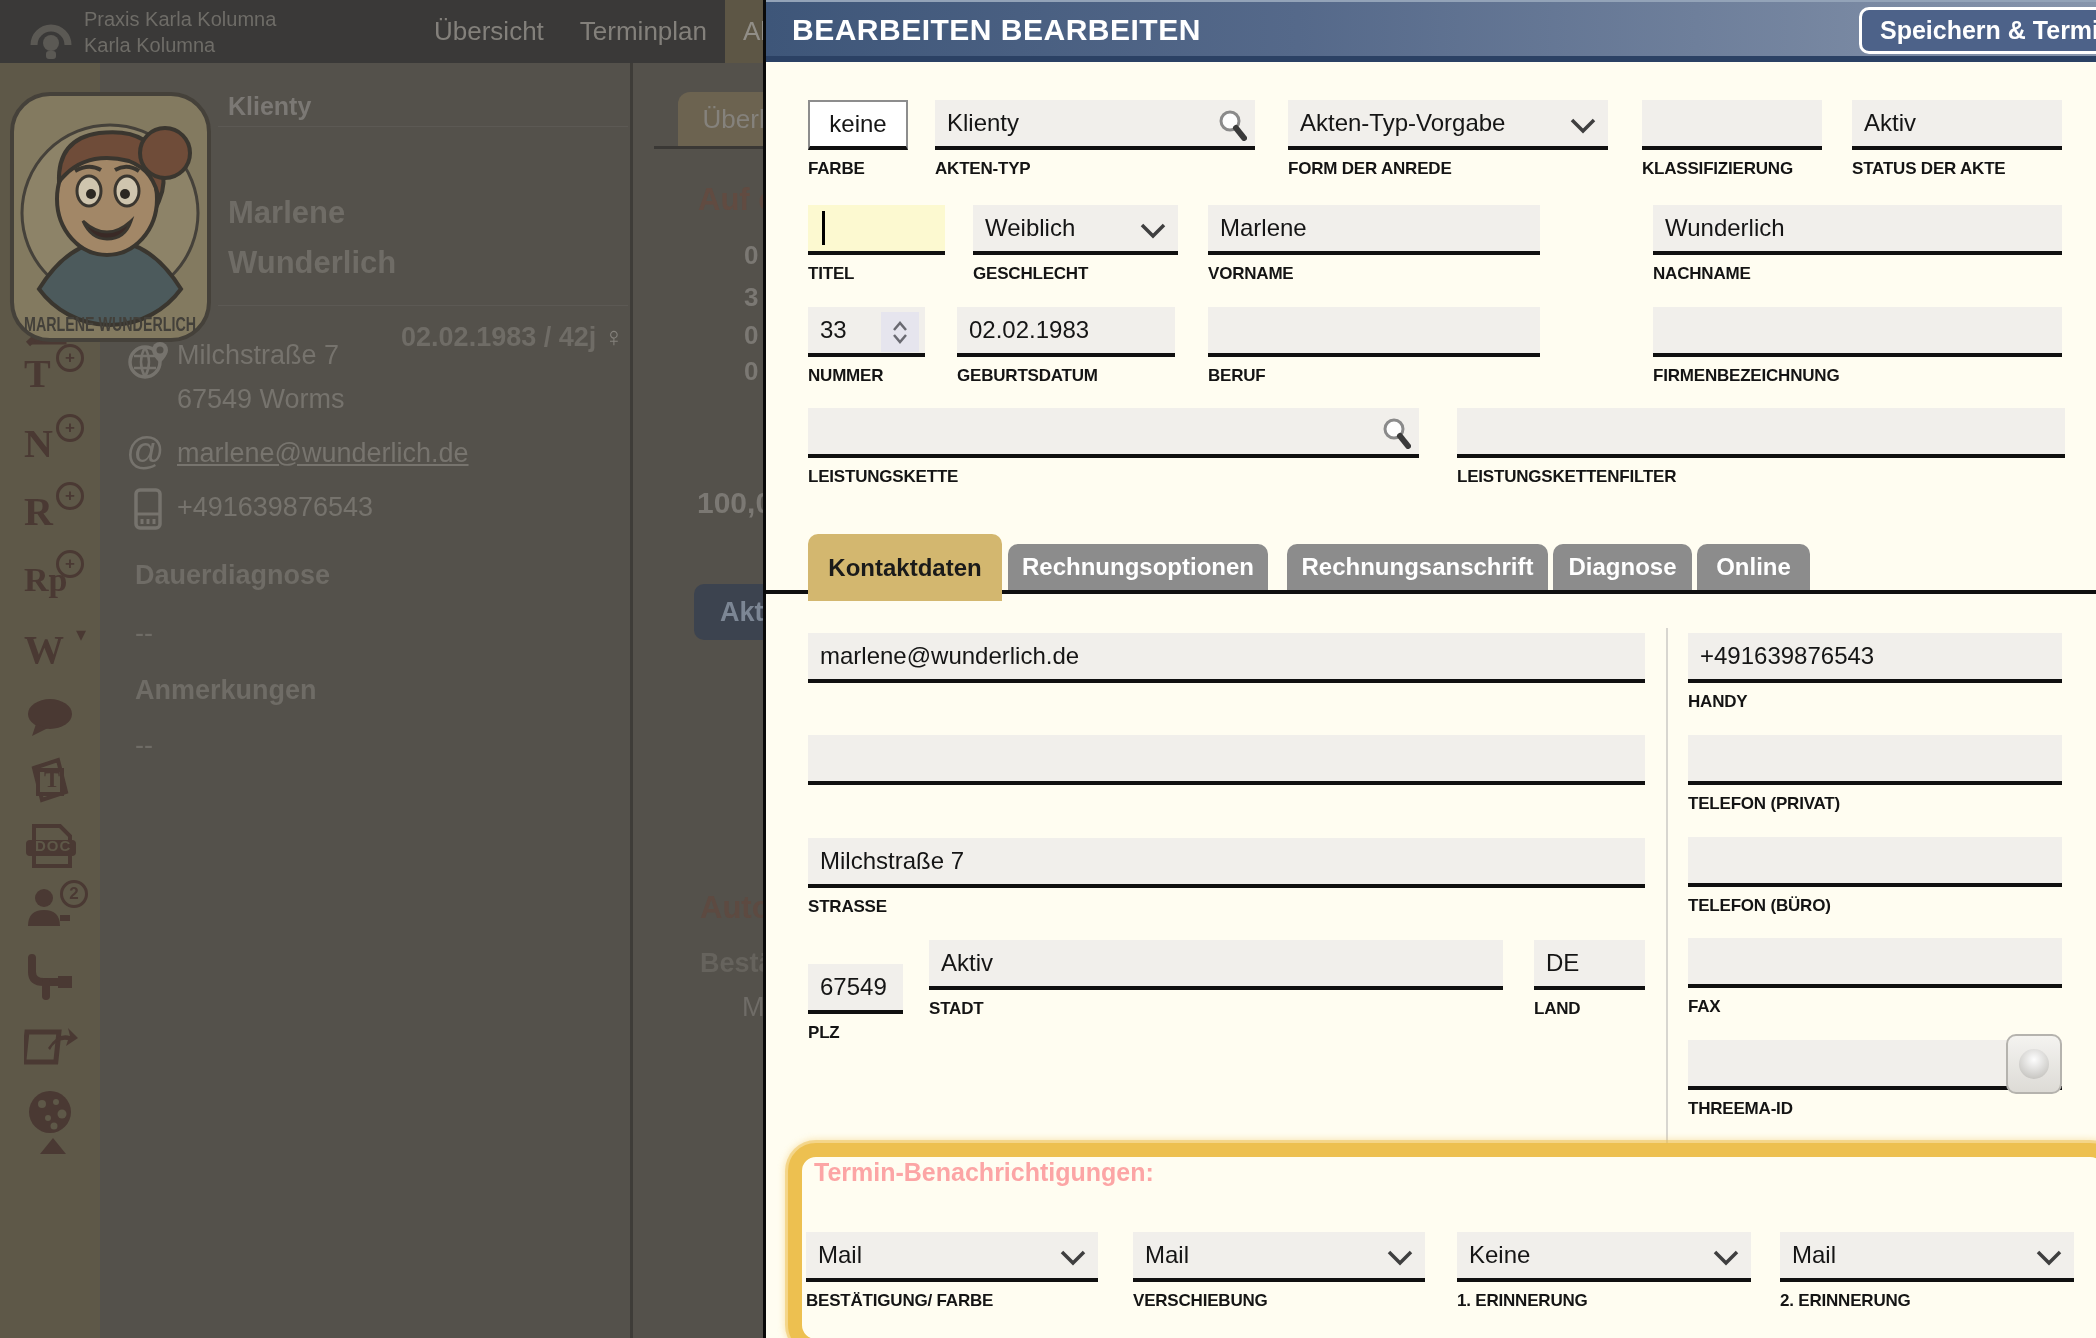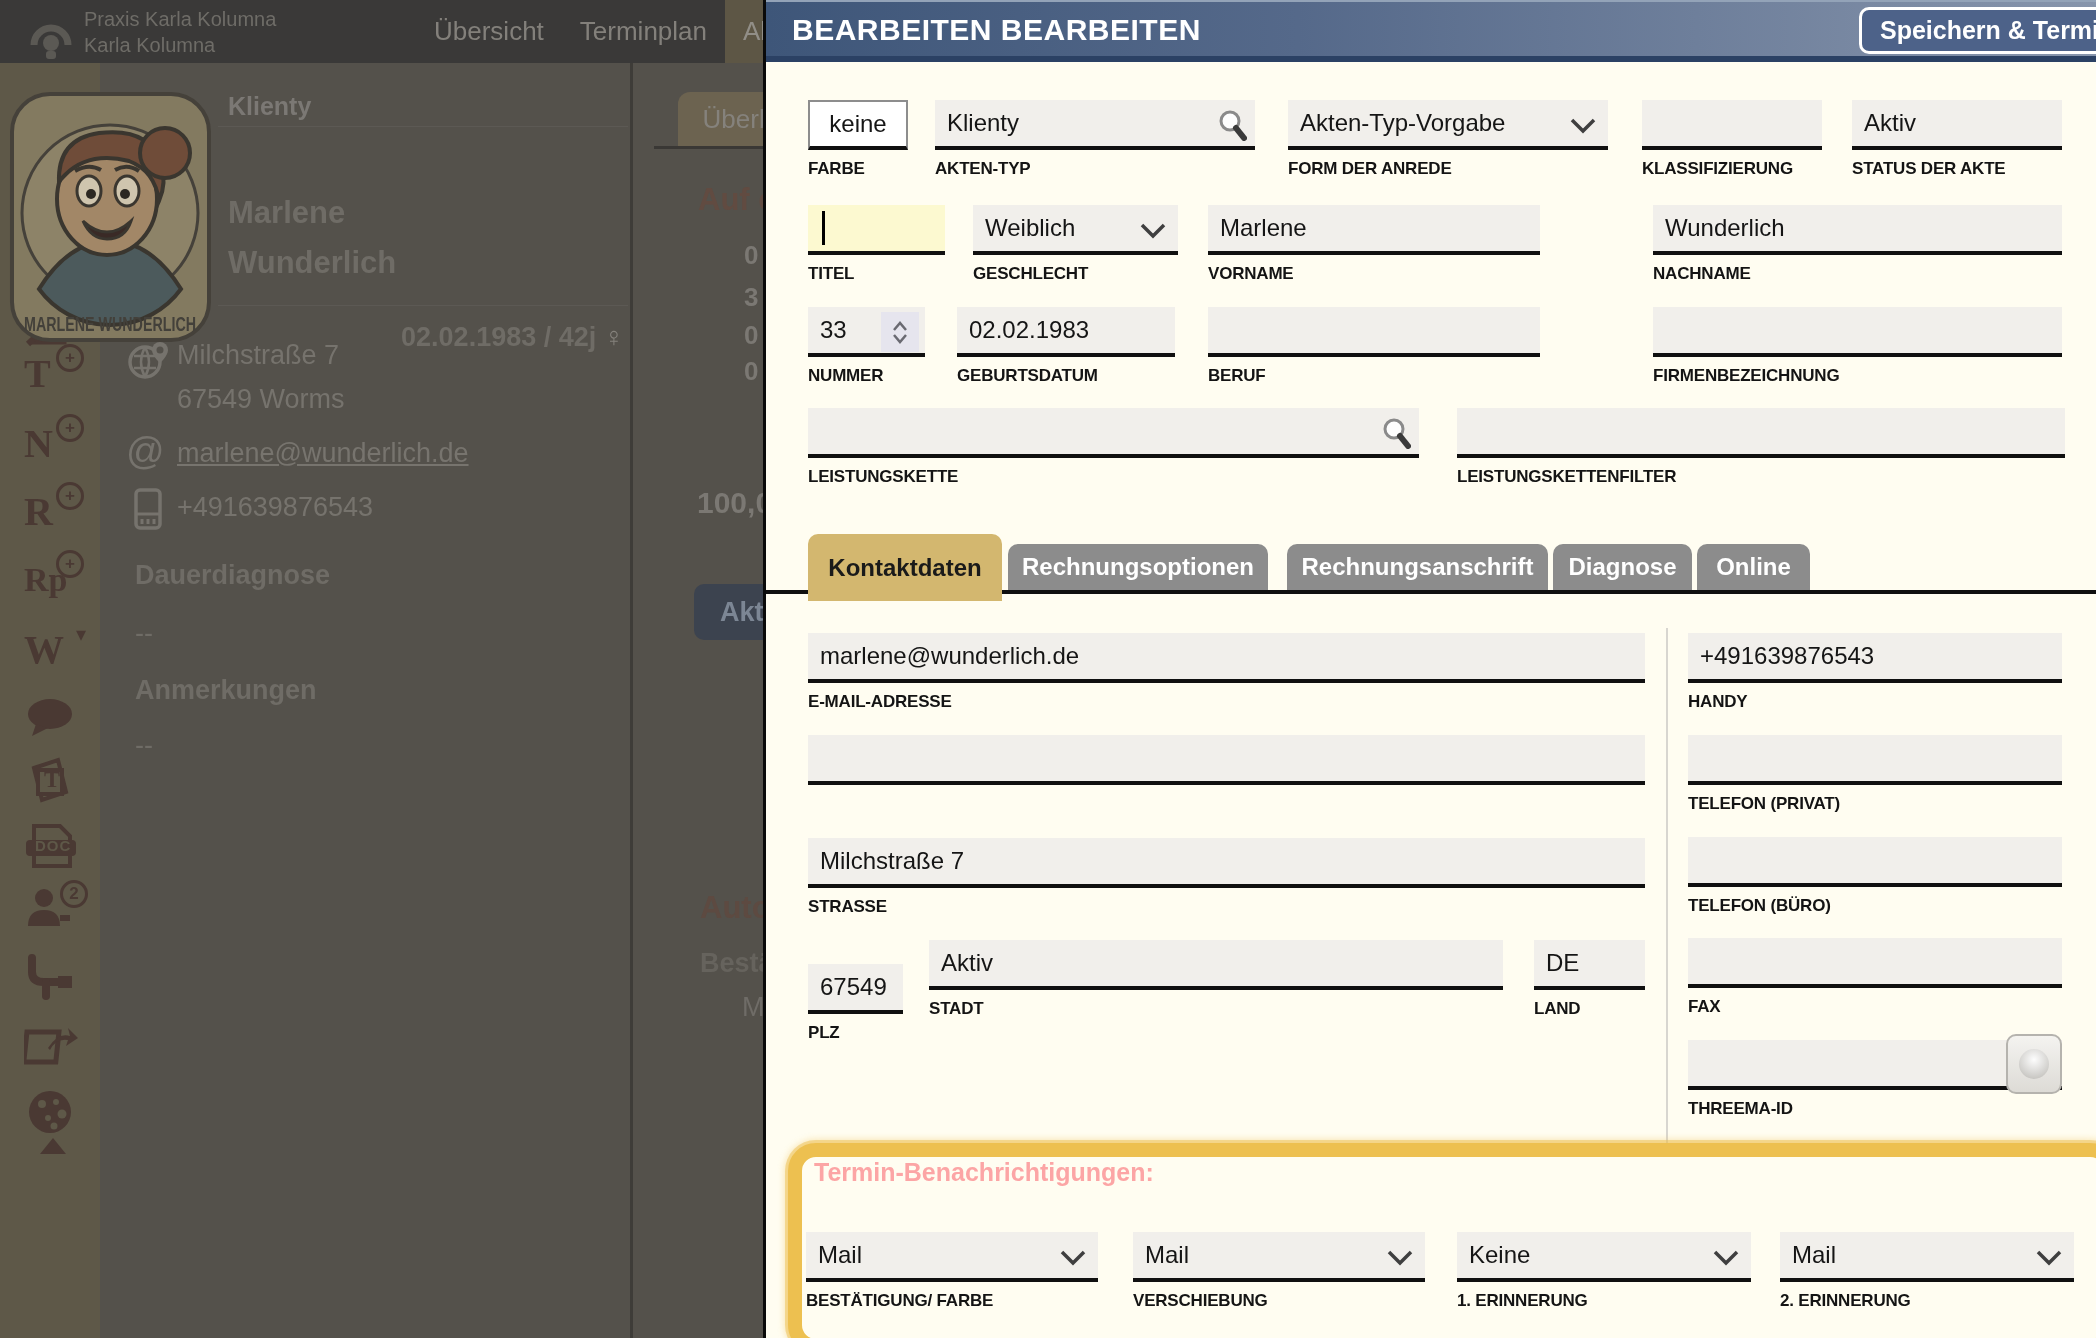--- a/index.html
+++ b/index.html
@@ -380,21 +380,20 @@
 <div class="abs tab active" style="left:808px;width:194px">Kontaktdaten</div>
 <div class="abs tab" style="left:1008px;width:260px">Rechnungsoptionen</div>
 <div class="abs tab" style="left:1287px;width:261px">Rechnungsanschrift</div>
 <div class="abs tab" style="left:1553px;width:139px">Diagnose</div>
 <div class="abs tab" style="left:1697px;width:113px">Online</div>
 <div class="abs tabline"></div>
 <div class="abs col-divider"></div>
 
 <div class="abs fld" style="left:808px;top:633px;width:837px">
   <div class="fbox">marlene@wunderlich.de</div>
-  <div class="flab">E-MAIL-ADRESSE</div>
 </div>
 <div class="abs fld" style="left:808px;top:735px;width:837px">
   <div class="fbox"></div>
 </div>
 <div class="abs fld" style="left:808px;top:838px;width:837px">
   <div class="fbox">Milchstraße 7</div>
   <div class="flab">STRASSE</div>
 </div>
 <div class="abs fld" style="left:808px;top:964px;width:95px">
   <div class="fbox">67549</div>

